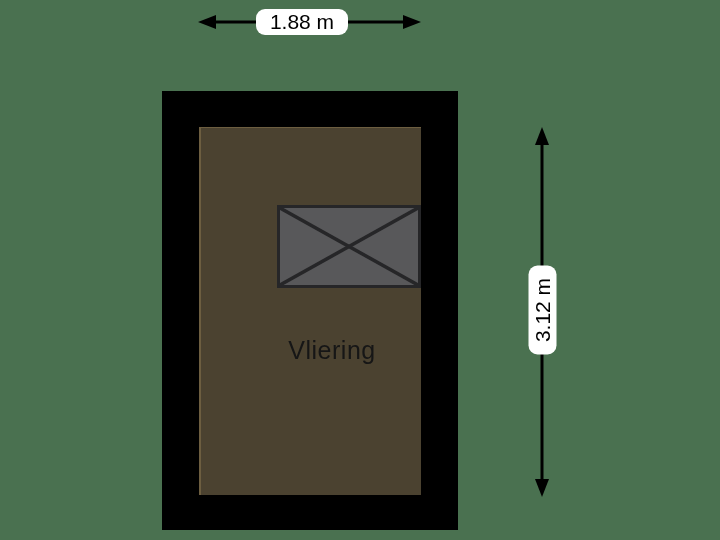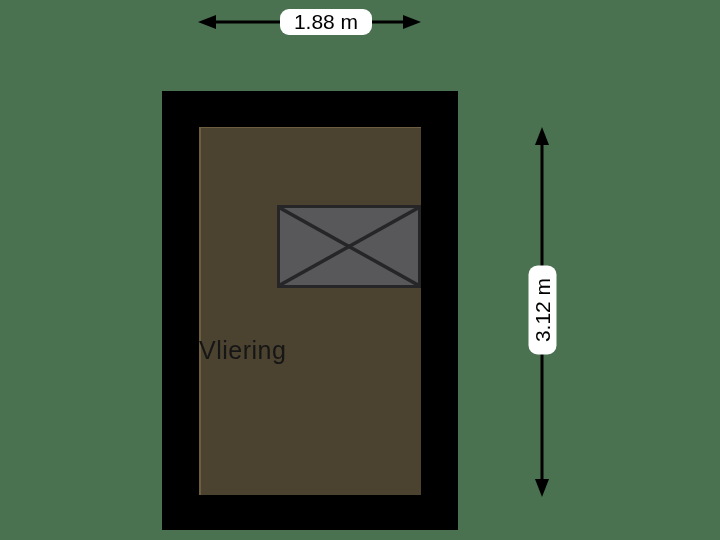--- a/index.html
+++ b/index.html
@@ -38,20 +38,21 @@
     background: var(--void-fill, #58585a);
     border: 3px solid var(--void-border, #262628);
   }
   .void-box svg { display: block; width: 100%; height: 100%; }
   .void-box line { stroke: var(--void-border, #262628); stroke-width: 3.5; }
 
   .room-label {
     position: absolute;
     left: 199px; top: 336px;
     width: 266px;
+    text-align: center;
     font-size: 25px;
     letter-spacing: 0.5px;
     color: var(--room-text, #161616);
   }
 
   .dim-arrow { position: absolute; }
   .dim-arrow line { stroke: var(--dimension, #000000); stroke-width: 3; }
   .dim-arrow polygon { fill: var(--dimension, #000000); }
   .dim-h { left: 190px; top: 8px; }
   .dim-v { left: 528px; top: 119px; }
@@ -60,21 +61,21 @@
     position: absolute;
     box-sizing: border-box;
     background: var(--label-bg, #ffffff);
     color: var(--label-text, #000000);
     border-radius: 9px;
     font-size: 21px;
     text-align: center;
     white-space: nowrap;
   }
   .dim-pill-h {
-    left: 280px; top: 9px;
+    left: 256px; top: 9px;
     width: 92px; height: 26px;
     line-height: 26px;
   }
   .dim-pill-v {
     left: 498px; top: 296px;
     width: 89px; height: 28px;
     line-height: 28px;
     transform: rotate(-90deg);
   }
 </style>

